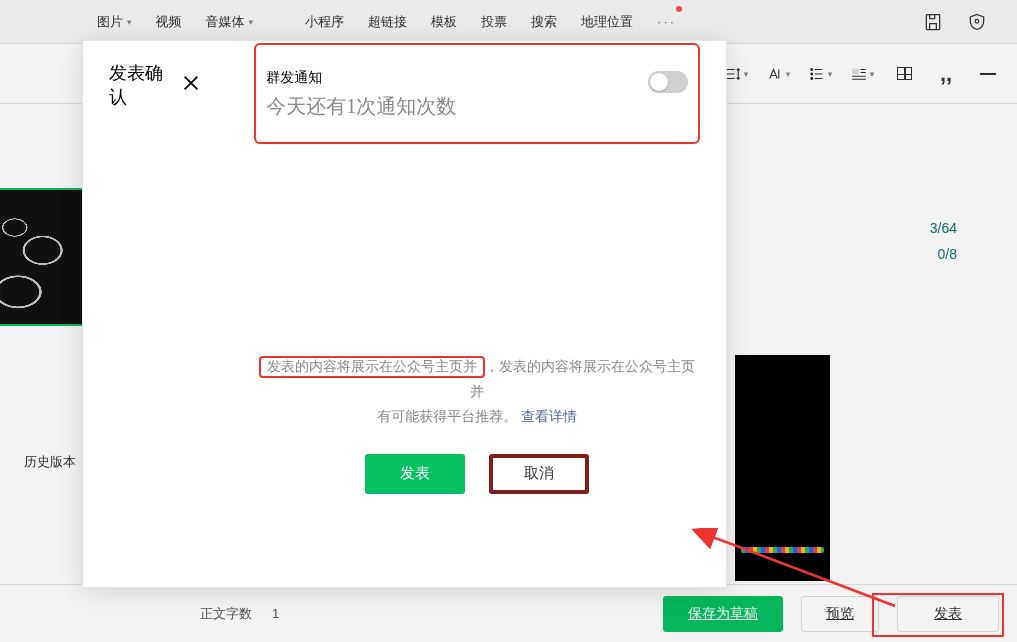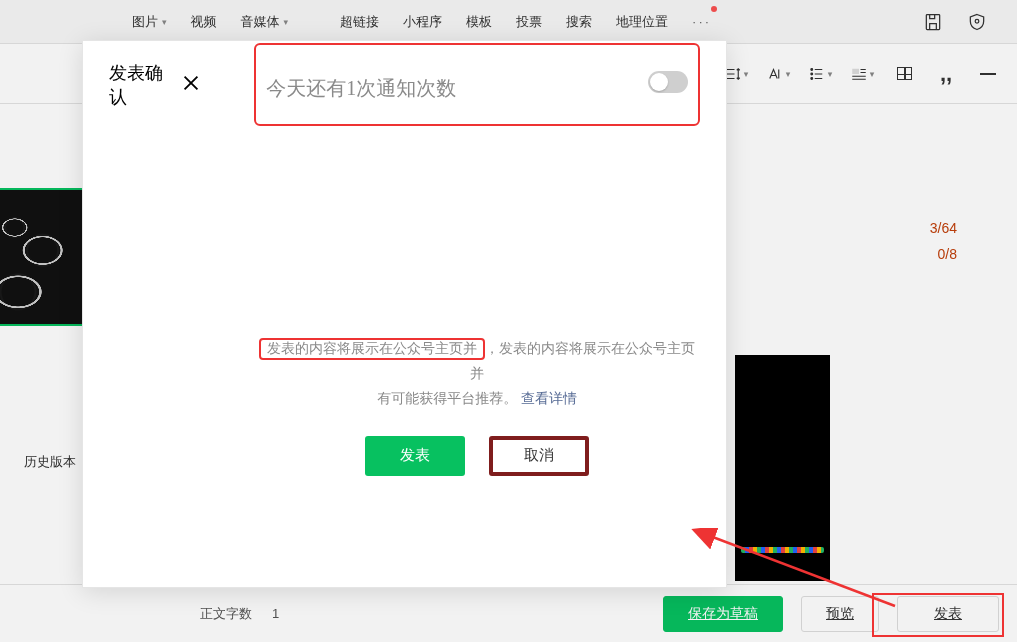--- a/index.html
+++ b/index.html
@@ -14,21 +14,21 @@
 
     
     .top-toolbar {
       position: absolute;
       top: 0; left: 0; right: 0;
       height: 44px;
       background: #f7f7f7;
       border-bottom: 1px solid #e3e3e3;
       display: flex;
       align-items: center;
-      padding-left: 120px;
+      padding-left: 85px;
       color: #333;
       font-size: 13px;
     }
     .tb-item { padding: 0 12px; height: 100%; display: flex; align-items: center; cursor: pointer; }
     .tb-item.caret::after { content: "▾"; font-size: 9px; margin-left: 4px; color: #888; }
     .tb-gap { width: 28px; }
     .tb-dots { letter-spacing: 2px; color: #666; position: relative; }
     .tb-dots .red-dot { position: absolute; top: 6px; right: 6px; width: 6px; height: 6px; background: #fa5151; border-radius: 50%; }
     .tb-right-icons { margin-left: auto; display: flex; align-items: center; height: 100%; padding-right: 18px; }
     .tb-icon-box { width: 44px; height: 100%; display: flex; align-items: center; justify-content: center; cursor: pointer; }
@@ -52,21 +52,21 @@
     .fmt-icon svg { width: 18px; height: 18px; stroke: #333; fill: none; stroke-width: 1.5; }
     .fmt-icon .grid-ic { border: 1.5px solid #333; width: 15px; height: 13px; position: relative;}
     .fmt-icon .grid-ic::before { content:""; position:absolute; left:0; right:0; top:50%; height:1.5px; background:#333;}
     .fmt-icon .grid-ic::after { content:""; position:absolute; top:0; bottom:0; left:50%; width:1.5px; background:#333;}
     .fmt-icon .quote-ic { font-size: 22px; color:#333; font-weight: bold; line-height: 0; }
     .fmt-icon .minus-ic { width: 16px; height: 2px; background:#333; }
 
     
     .right-counter {
       position: absolute; right: 60px;
-      color: #c2410c; font-size: 14px;
+      color: #0f766e; font-size: 14px;
     }
     .right-counter.c1 { top: 220px; }
     .right-counter.c2 { top: 246px; }
 
     
     .thumb {
       position: absolute;
       left: 0; top: 188px;
       width: 84px; height: 138px;
       background:
@@ -173,22 +173,22 @@
     .anno-arrow svg{width:100%;height:100%;}
   </style>
 </head>
 <body>
 
 <div class="top-toolbar">
   <div class="tb-item caret">图片</div>
   <div class="tb-item">视频</div>
   <div class="tb-item caret">音媒体</div>
   <div class="tb-gap"></div>
+  <div class="tb-item">小程序</div>
   <div class="tb-item">超链接</div>
-  <div class="tb-item">小程序</div>
   <div class="tb-item">模板</div>
   <div class="tb-item">投票</div>
   <div class="tb-item">搜索</div>
   <div class="tb-item">地理位置</div>
   <div class="tb-item tb-dots">
     <span>···</span>
     <span class="red-dot"></span>
   </div>
   <div class="tb-right-icons">
     <div class="tb-icon-box">
@@ -275,20 +275,21 @@
     <span class="modal-close">
       <svg viewBox="0 0 24 24">
           <path d="M5 5l14 14M19 5L5 19"></path>
         </svg>
     </span>
   </div>
   <div class="modal-body">
     <div class="hr-callout">
       <div class="option-row" style="padding-left:10px;padding-right:10px;">
         <div class="option-text">
+          <div class="option-title">群发通知</div>
           <div class="option-sub">今天还有1次通知次数</div>
         </div>
         <div class="toggle"></div>
       </div>
     </div>
 
 
     <div class="modal-note">
       <span class="hl">发表的内容将展示在公众号主页并</span><span>，发表的内容将展示在公众号主页并</span><br>
       <span>有可能获得平台推荐。</span>

